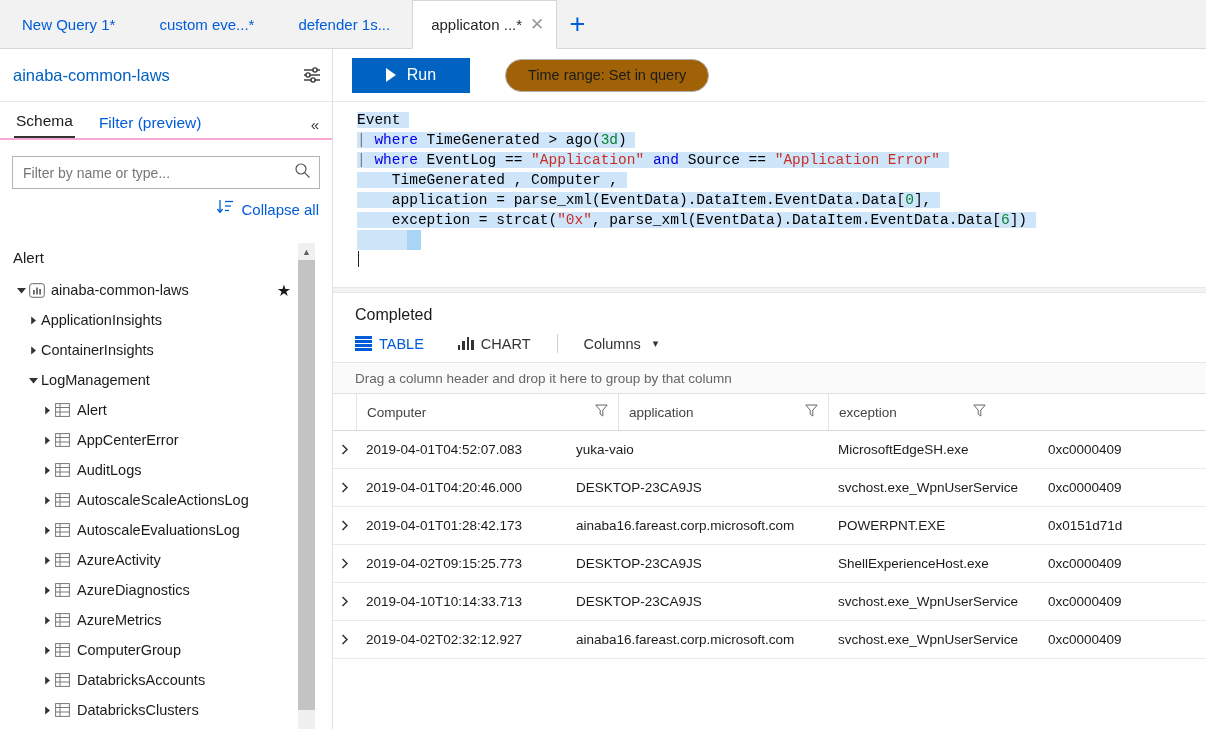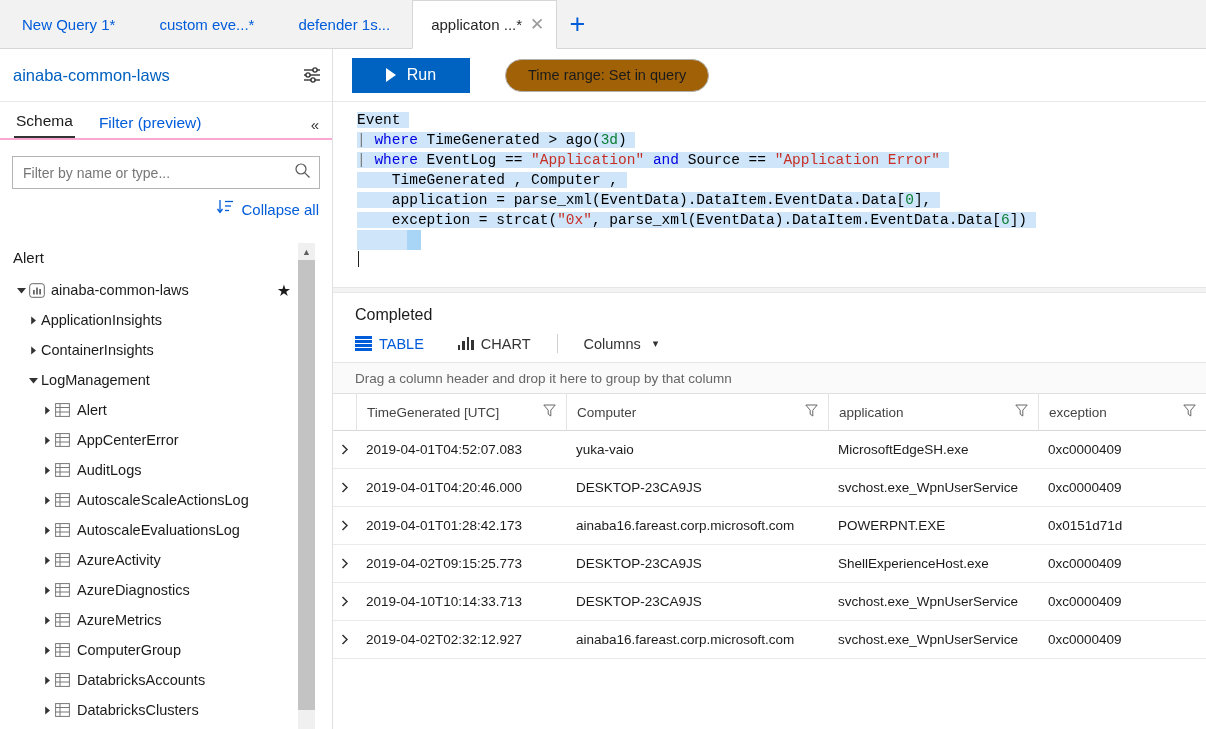--- a/index.html
+++ b/index.html
@@ -529,26 +529,20 @@
         </span>
       </div>
 
       <div class="draghint">
         <span>Drag a column header and drop it here to group by that column</span>
       </div>
 
       <div class="grid">
         <div class="grow ghead" id="gridhead">
             <div class="gcell c-exp"></div>
-            <div class="gcell c-time">
-              <span>TimeGenerated [UTC]</span>
-              <span><svg class="funnel" width="13" height="13" viewBox="0 0 13 13">
-                  <polygon points="0.8,1 12.2,1 7.8,6.2 7.8,12 5.2,10.2 5.2,6.2" fill="none" stroke="#666" stroke-width="1"></polygon>
-                </svg></span>
-            </div>
             <div class="gcell c-comp">
               <span>Computer</span>
               <span><svg class="funnel" width="13" height="13" viewBox="0 0 13 13">
                   <polygon points="0.8,1 12.2,1 7.8,6.2 7.8,12 5.2,10.2 5.2,6.2" fill="none" stroke="#666" stroke-width="1"></polygon>
                 </svg></span>
             </div>
             <div class="gcell c-app">
               <span>application</span>
               <span><svg class="funnel" width="13" height="13" viewBox="0 0 13 13">
                   <polygon points="0.8,1 12.2,1 7.8,6.2 7.8,12 5.2,10.2 5.2,6.2" fill="none" stroke="#666" stroke-width="1"></polygon>

